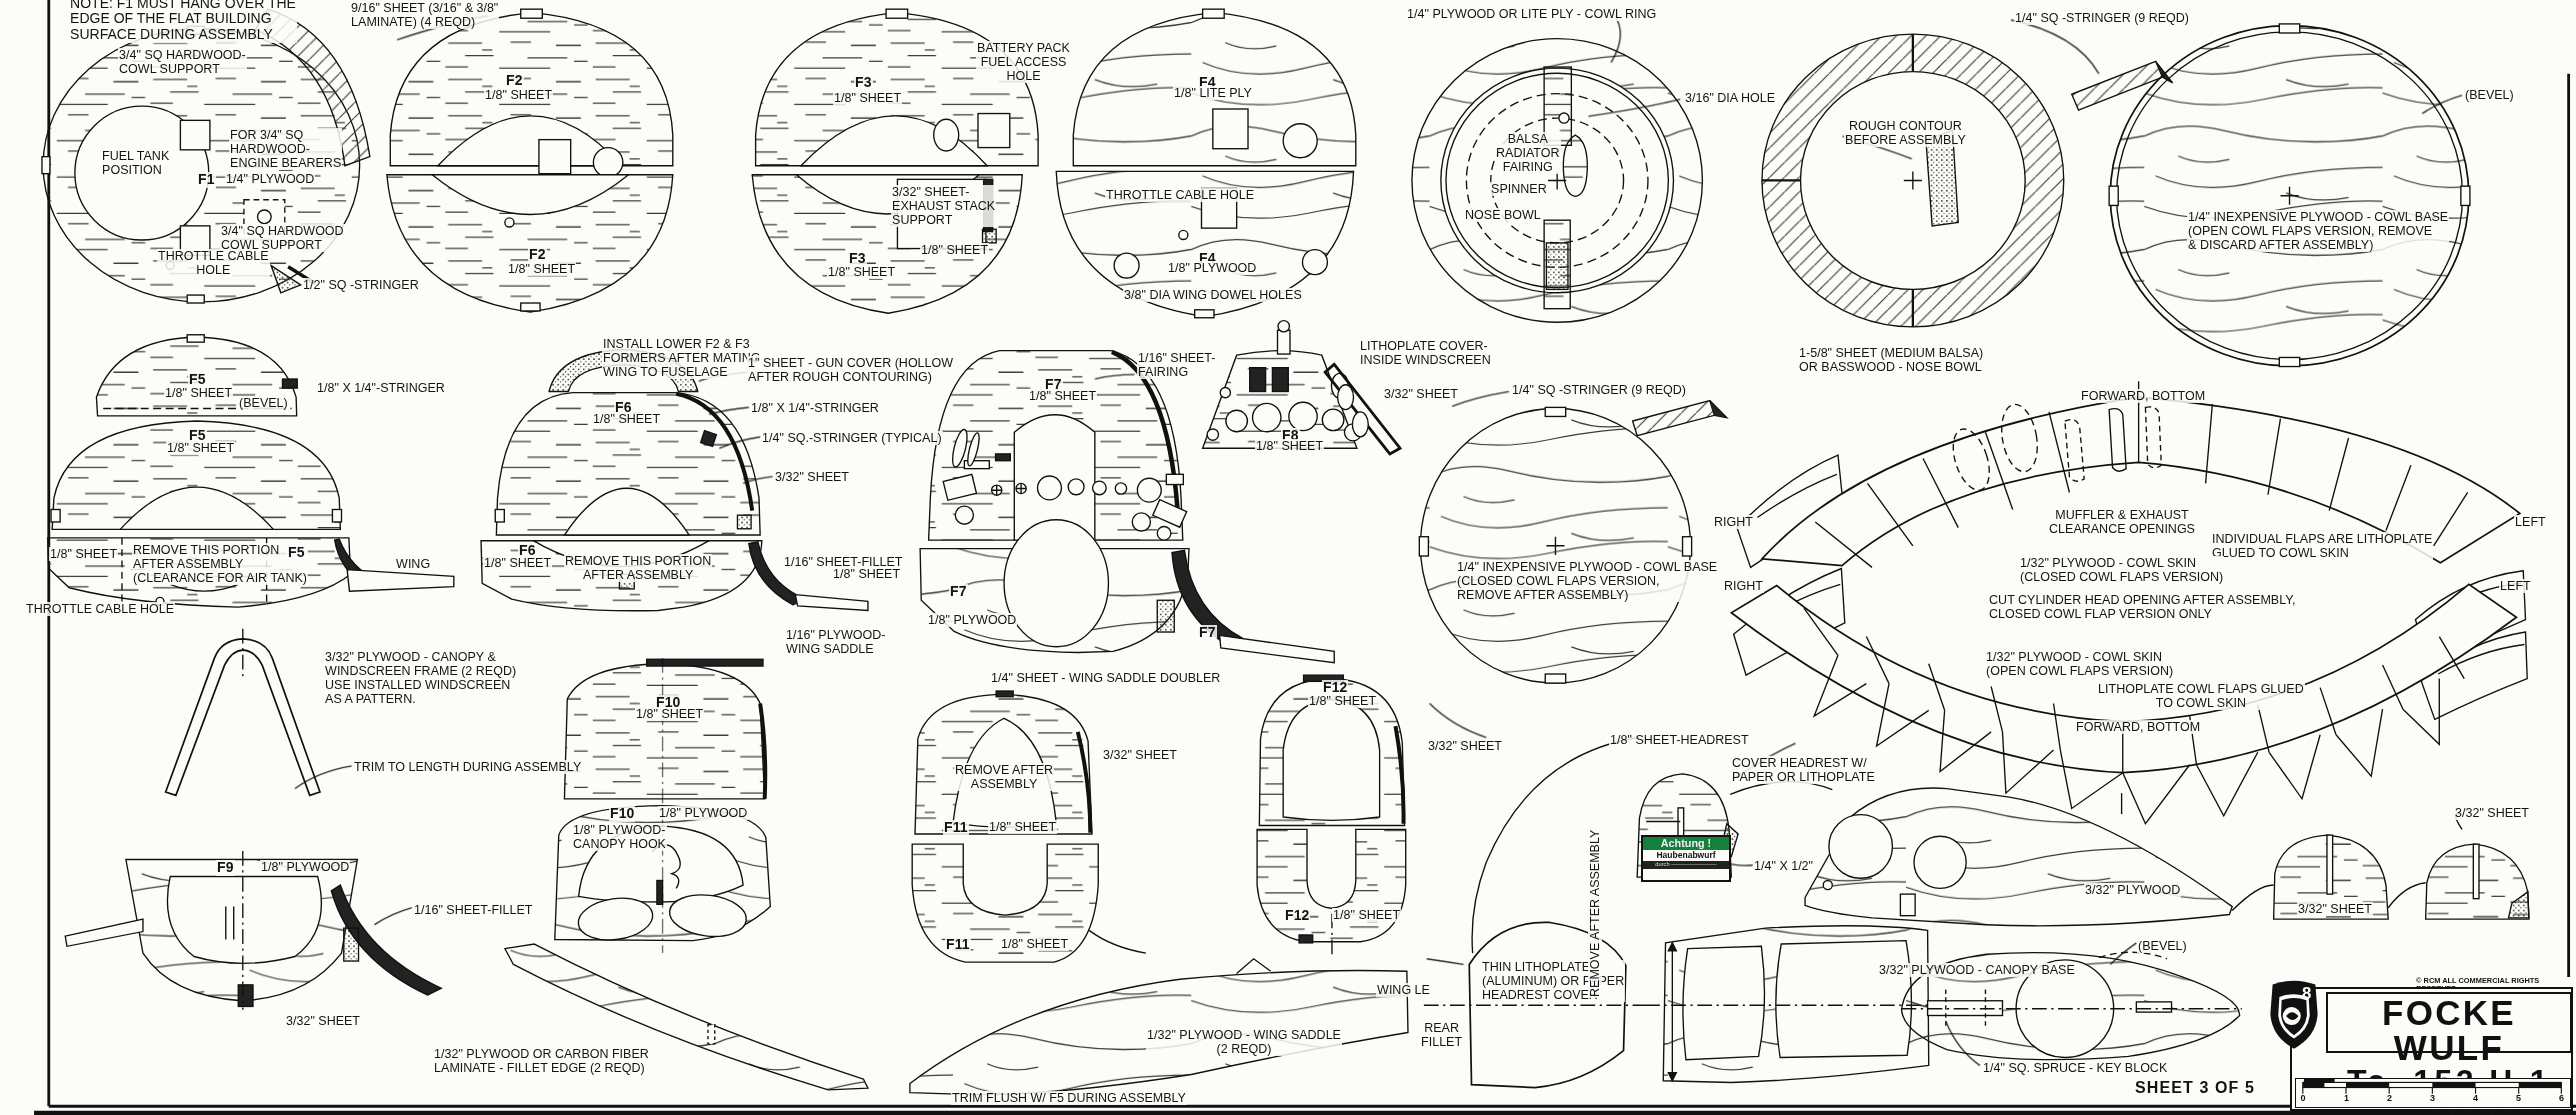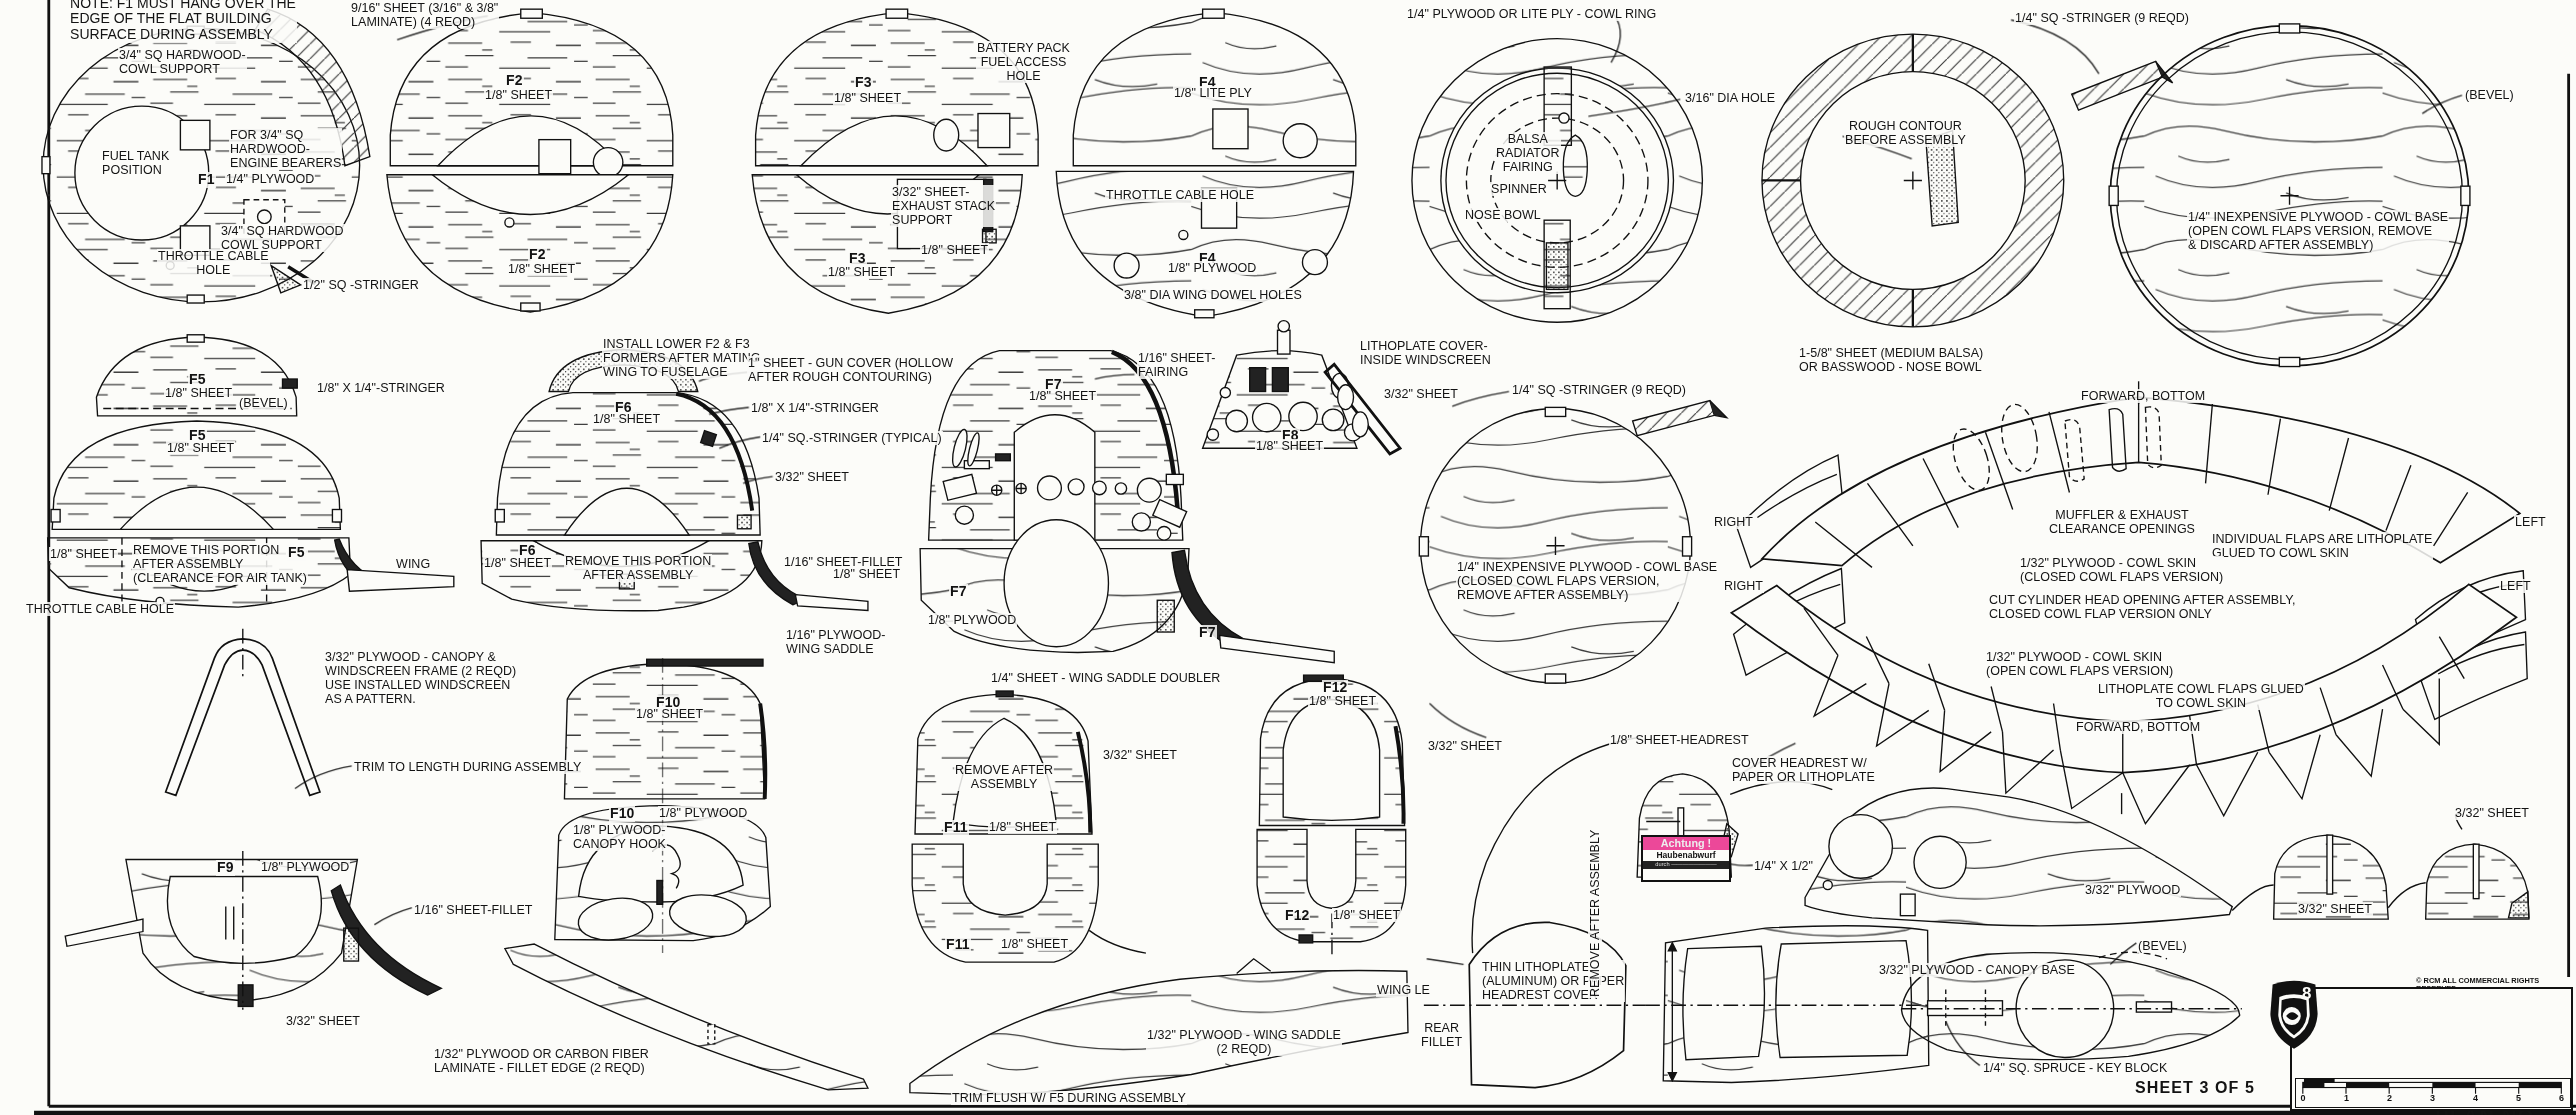--- a/index.html
+++ b/index.html
@@ -22,21 +22,21 @@
   .tb-cap{font-size:8.5px;font-weight:bold;padding:0.6px 2.3px;}
   .tb-val{font-size:14.7px;text-align:center;}
   #tb-plansby .tb-val{font-family:"DejaVu Serif",serif;font-style:italic;font-size:18px;}
   #tb-ruler{left:2295px;top:1078px;width:274px;height:28px;border:1.7px solid #111;background:#fcfcf9;}
   .tick-num{position:absolute;top:13.6px;font-size:9px;font-weight:bold;}
   #plan-no{left:2434px;top:1105px;font:bold 20.4px "Liberation Sans",sans-serif;letter-spacing:1.1px;background:transparent;}
   #sheet-no{left:2134px;top:1079px;font:bold 16px "Liberation Sans",sans-serif;letter-spacing:1.1px;}
   
   #placard{position:absolute;left:1641px;top:835px;width:86px;height:43px;border:2.3px solid #111;
     background:#fcfcf9;z-index:6;text-align:center;}
-  #placard .r1{background:#ec4899;color:#eee;font:bold 10.8px/1.2 "Liberation Sans";}
+  #placard .r1{background:#15803d;color:#eee;font:bold 10.8px/1.2 "Liberation Sans";}
   #placard .r2{font:bold 8.5px/1.25 "Liberation Sans";color:#111;}
   #placard .r3{background:#222;color:#ddd;font:5.7px/1.4 "Liberation Sans";}
   #logo{position:absolute;left:2267px;top:980px;z-index:7;}
 </style>
 </head>
 <body>
 
 <div id="sheet">
 
 <svg width="2576" height="1116" viewBox="0 0 4541 1967">
@@ -457,20 +457,24 @@
 </svg>
 
   <div id="placard">
     <div class="r1">Achtung !</div>
     <div class="r2">Haubenabwurf</div>
     <div class="r3">durch ————————</div>
   </div>
 
   <div class="tb" id="tb-frame"></div>
   <div class="lbl" id="tb-copy">© RCM ALL COMMERCIAL RIGHTS RESERVED</div>
+  <div class="tb" id="tb-titlebox">
+    <div id="tb-title1">FOCKE WULF</div>
+    <div id="tb-title2">Ta. 152  H-1</div>
+  </div>
   <div class="tb-cell" style="left:2295px;top:1051px;width:134px;height:25px;">
     <div class="tb-cap">DESIGNED BY:</div>
     <div class="tb-val" style="margin-top:-3.4px">DAVID P ANDERSEN</div>
   </div>
   <div class="tb-cell" id="tb-plansby" style="left:2431px;top:1051px;width:138px;height:25px;">
     <div class="tb-cap">PLANS BY:</div>
     <div class="tb-val" style="margin-top:-5.7px">Bob Wallace</div>
   </div>
   <div class="tb" id="tb-ruler">
     <svg width="271" height="25" viewBox="0 0 477 44">

